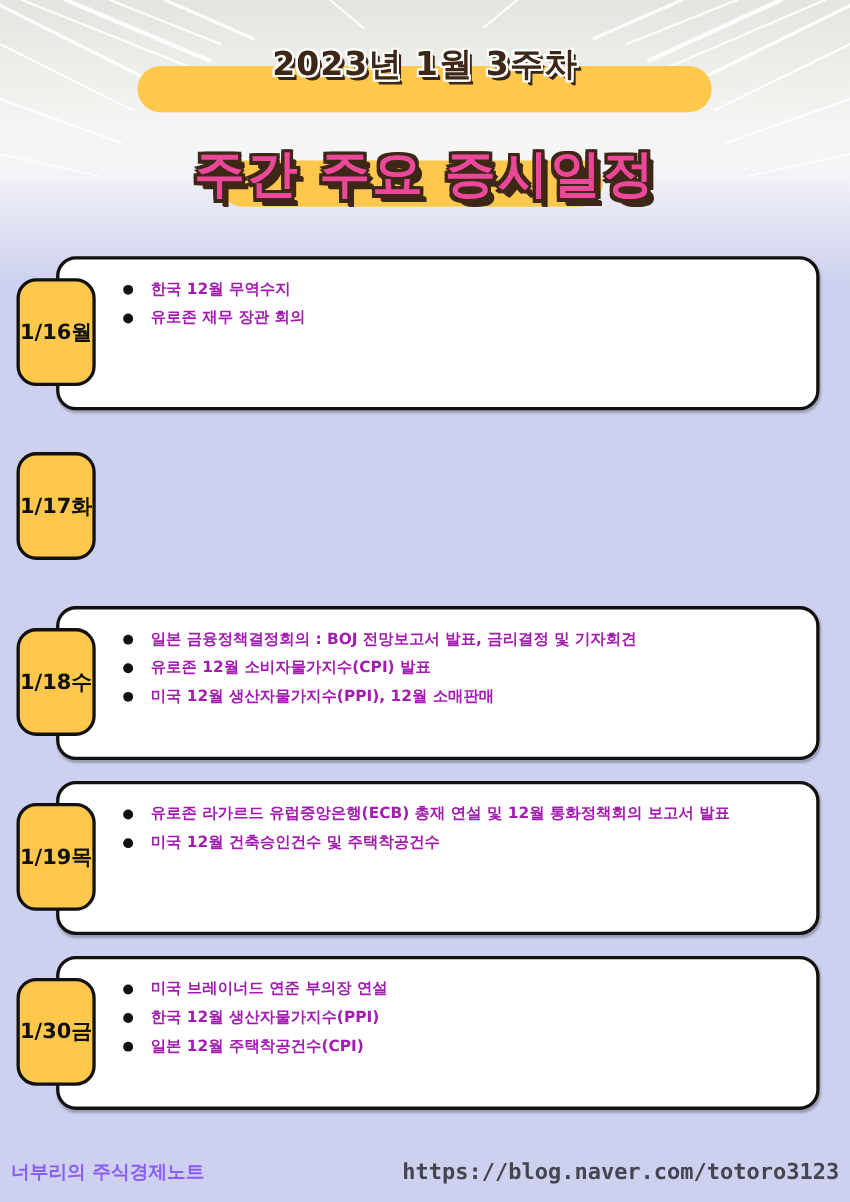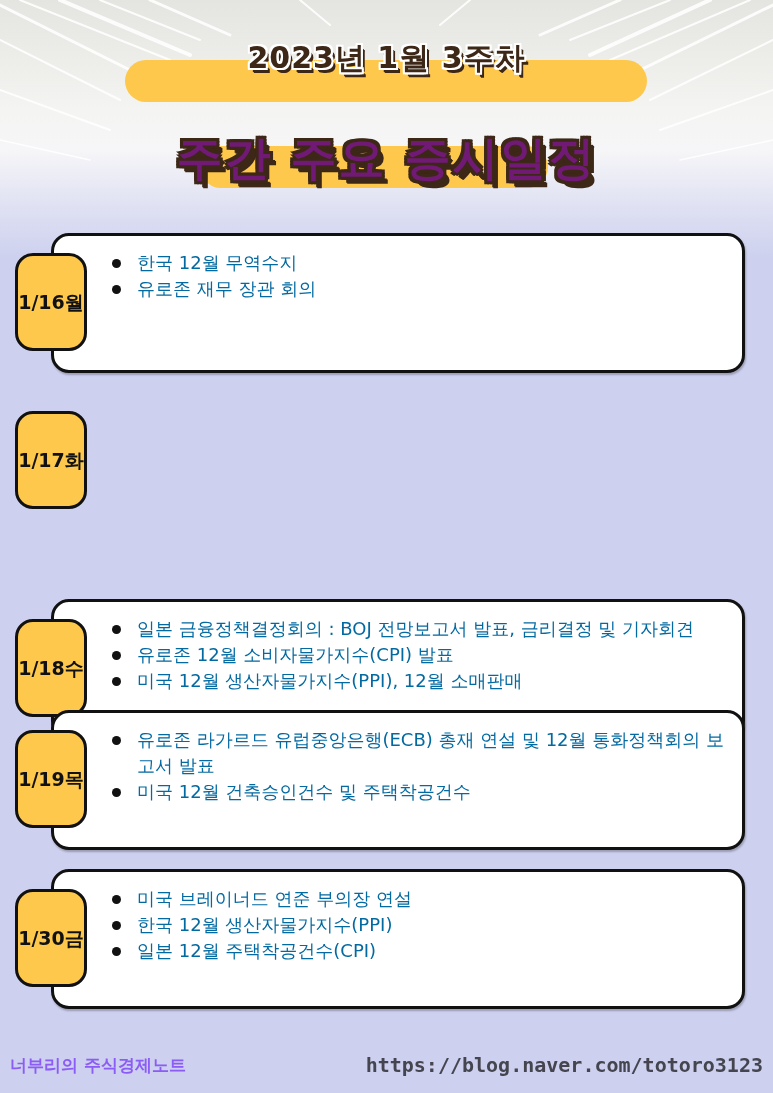--- a/index.html
+++ b/index.html
@@ -24,21 +24,21 @@
       3px 4px 0 #3d2717, 4px 5px 0 #3d2717;
   }
   .title2-wrap { position:absolute; left:0; top:128px; width:773px; height:70px; }
   .title2-bar {
     position:absolute; left:200px; top:18px; width:348px; height:42px;
     background:#fdc84b; border-radius:21px;
   }
   .title2 {
     position:absolute; left:0; top:0; width:773px; text-align:center;
     font-weight:bold; font-size:46px; letter-spacing:2px;
-    color:#701a75;
+    color:#ec4899;
     text-shadow:
       -3px -3px 0 #3d2717, 3px -3px 0 #3d2717, -3px 3px 0 #3d2717, 3px 3px 0 #3d2717,
       0 -3px 0 #3d2717, 0 3px 0 #3d2717, -3px 0 0 #3d2717, 3px 0 0 #3d2717,
       5px 6px 0 #3d2717, 6px 7px 0 #3d2717;
   }
   .day {
     position:absolute; left:0; width:773px; height:140px;
   }
   .card {
     position:absolute; left:51px; top:0; width:688px; height:134px;
@@ -48,21 +48,21 @@
   .badge {
     position:absolute; left:15px; top:20px; width:66px; height:92px;
     background:#fdc84b; border:3px solid #111; border-radius:18px;
     display:flex; flex-direction:row; align-items:center; justify-content:center;
     font-weight:bold; color:#111; font-size:19px; line-height:27px;
   }
   .items {
     position:absolute; left:104px; top:14px; width:620px; margin:0; padding:0; list-style:none;
   }
   .items li {
-    position:relative; padding-left:30px; font-weight:normal; font-size:18px; line-height:26px; color:#0369a1;
+    position:relative; padding-left:30px; font-weight:bold; font-size:14px; line-height:26px; color:#a21caf;
   }
   .items li::before {
     content:""; position:absolute; left:5px; top:9px; width:9px; height:9px; border-radius:50%; background:#111;
   }
   .footer-left {
     position:absolute; left:10px; top:1054px; font-weight:bold; font-size:17px; color:#8b5cf6;
   }
   .footer-right {
     position:absolute; right:10px; top:1053px; font-family:"DejaVu Sans Mono", monospace; font-weight:bold; font-size:20px; color:#454550;
   }
@@ -116,21 +116,21 @@
   </div>
 </div>
 
 <div class="day" style="top:391px;">
   <div class="badge">
     <span>1/17</span>
     <span>화</span>
   </div>
 </div>
 
-<div class="day" style="top:551px;margin-top:48px;">
+<div class="day" style="top:551px;">
   <div class="card">
     <ul class="items" style="left:53px;">
       <li>일본 금융정책결정회의 : BOJ 전망보고서 발표, 금리결정 및 기자회견</li>
       <li>유로존  12월 소비자물가지수(CPI) 발표</li>
       <li>미국 12월 생산자물가지수(PPI), 12월 소매판매</li>
     </ul>
   </div>
   <div class="badge">
     <span>1/18</span>
     <span>수</span>

